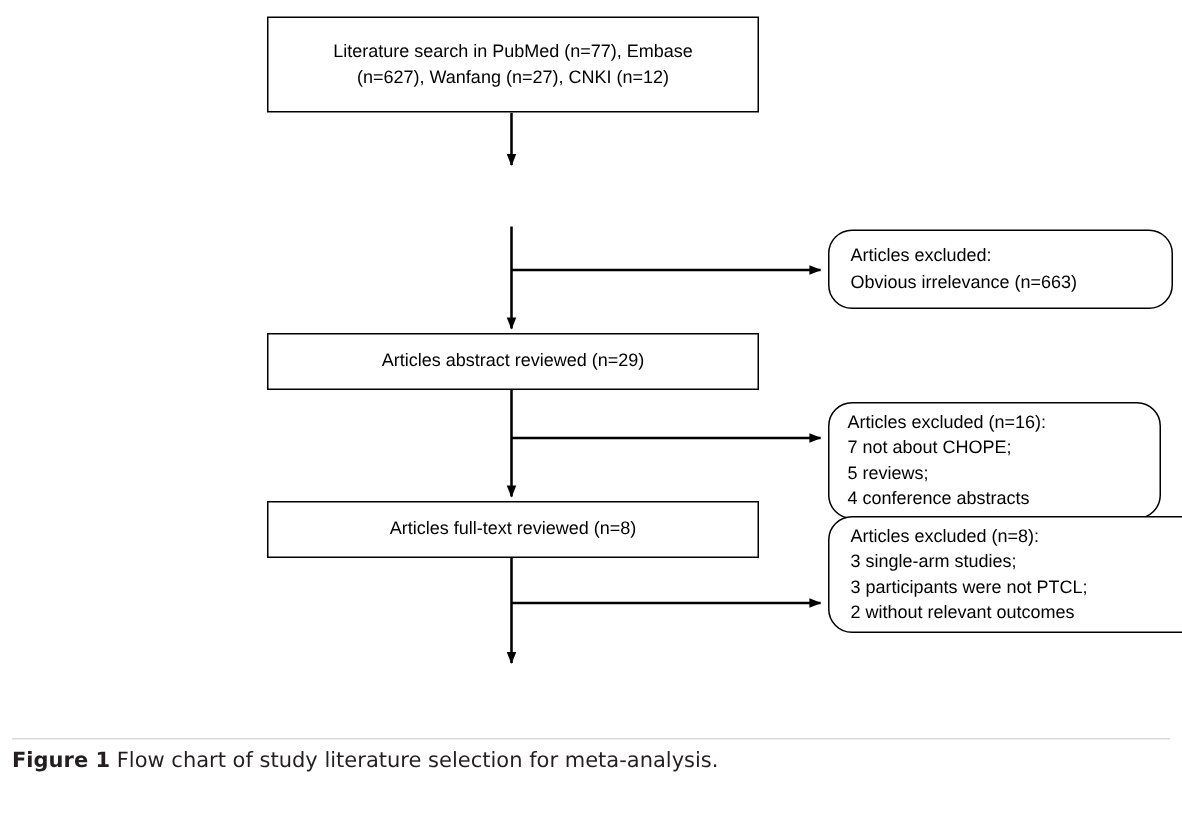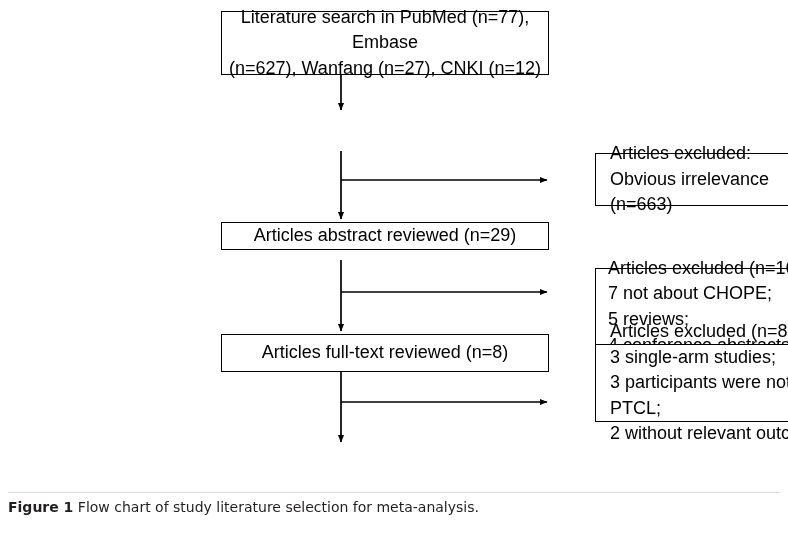--- a/index.html
+++ b/index.html
@@ -33,43 +33,43 @@
   }
 
   .node {
     position: absolute;
     box-sizing: border-box;
     border: 1.6px solid #000000;
     background: #ffffff;
     display: flex;
     align-items: center;
     justify-content: center;
-    font-size: 18px;
+    font-size: 12px;
     line-height: 1.42;
     color: #000000;
     text-align: center;
     padding: 2px 6px;
-    margin-left: 43px;
   }
 
   .node.left-align {
     justify-content: flex-start;
     text-align: left;
     padding-left: 14px;
+    border-radius: 16px;
   }
 
   .node-text {
     white-space: pre-line;
     display: block;
   }
 
   
   #box-search   { left: 178px; top: 11px;  width: 328px; height: 64px; }
   #box-dedup    { left: 178px; top: 113px; width: 328px; height: 38px; }
-  #box-abstract { left: 178px; top: 222px; width: 328px; height: 28px; }
+  #box-abstract { left: 178px; top: 222px; width: 328px; height: 38px; }
   #box-fulltext { left: 178px; top: 334px; width: 328px; height: 38px; }
   #box-included { left: 178px; top: 445px; width: 328px; height: 38px; }
 
   
   #box-excl-1 { left: 552px; top: 153px; width: 230px; height: 53px; }
   #box-excl-2 { left: 552px; top: 268px; width: 222px; height: 78px; padding-left: 12px; }
   #box-excl-3 { left: 552px; top: 344px; width: 252px; height: 78px; }
 
   #caption {
     position: absolute;

